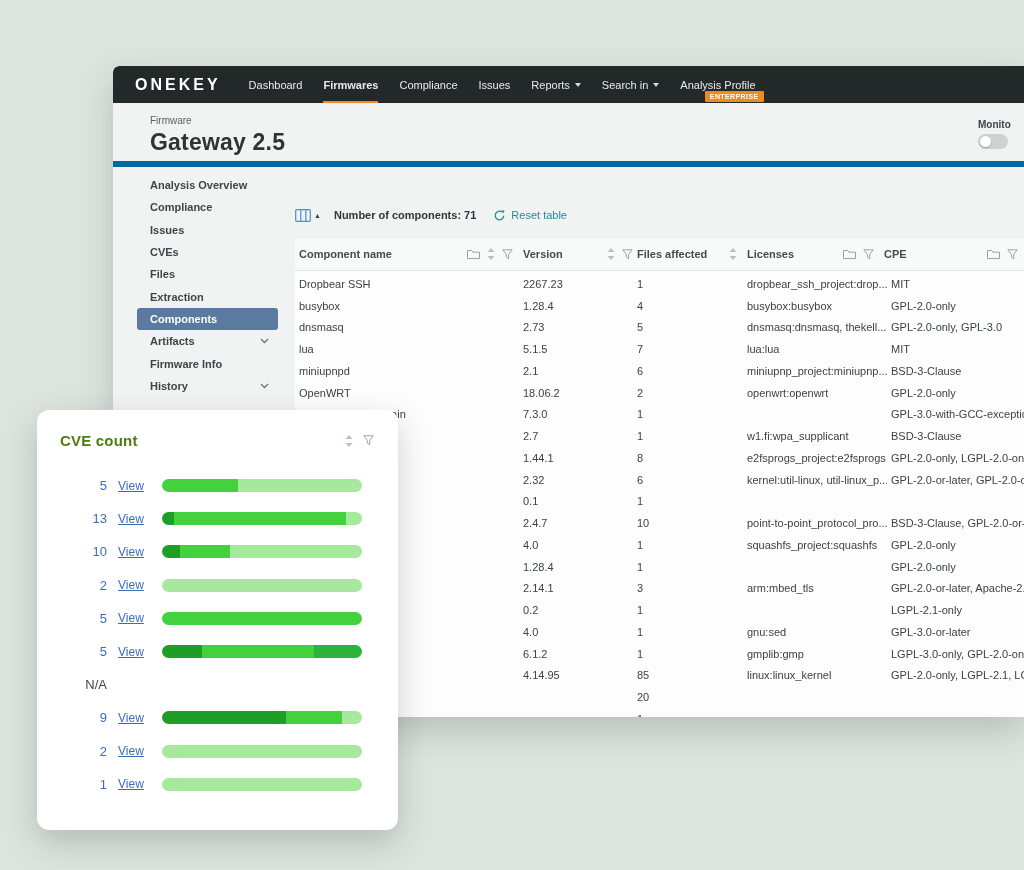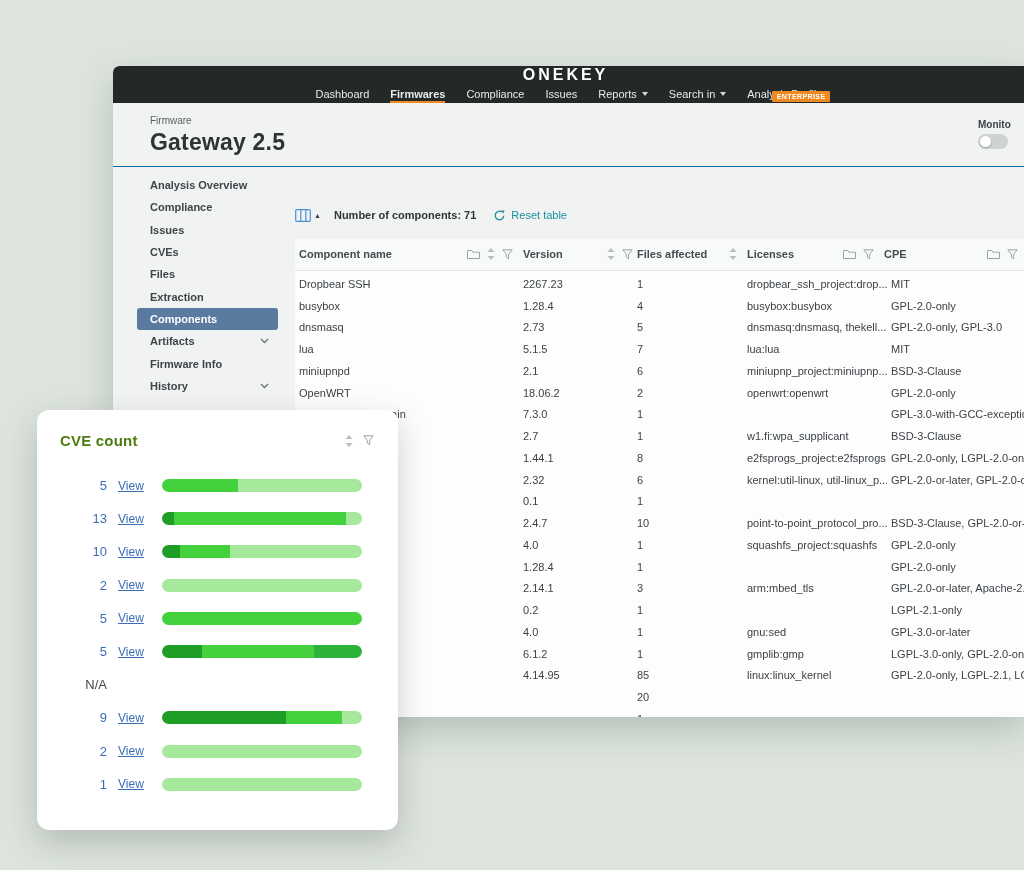--- a/index.html
+++ b/index.html
@@ -9,34 +9,34 @@
     font-family:"Liberation Sans",sans-serif;
     -webkit-font-smoothing:antialiased;
   }
   .window{
     position:absolute;left:113px;top:66px;width:911px;height:651px;
     background:#f1f3f2;border-radius:6px 0 0 6px;overflow:hidden;
     box-shadow:0 14px 34px rgba(35,45,40,.20);
   }
   
   .navbar{position:absolute;left:0;top:0;right:0;height:37px;background:#232829;
-    display:flex;align-items:center;padding-left:22px;box-sizing:border-box;border-radius:6px 0 0 0;flex-direction:column;}
+    display:flex;align-items:center;padding-left:22px;box-sizing:border-box;border-radius:6px 0 0 0;}
   .logo{color:#ffffff;font-size:16px;font-weight:700;letter-spacing:3px;margin-right:28px;}
   .nav-items{display:flex;height:100%;align-items:flex-end;}
   .nav-item{position:relative;height:100%;display:flex;align-items:center;color:#e9ebea;
     font-size:11px;margin-right:21px;cursor:pointer;white-space:nowrap;}
   .nav-item.active{font-weight:700;}
   .nav-item.active::after{content:"";position:absolute;left:0;right:0;bottom:0;height:2px;background:#f08a24;}
   .caret{width:0;height:0;border-left:3.5px solid transparent;border-right:3.5px solid transparent;
     border-top:4px solid #d9dbdb;margin-left:5px;}
   .badge{position:absolute;bottom:1px;right:-8px;background:#ee8a1f;color:#fff;font-size:7px;
     font-weight:700;padding:2px 5px;letter-spacing:.4px;border-radius:1px;}
   
   .page-header{position:absolute;left:0;top:37px;right:0;height:64px;box-sizing:border-box;
-    padding:12px 0 0 37px;border-bottom:1px solid #0369a1;background:#f1f3f2;}
+    padding:12px 0 0 37px;border-bottom:6px solid #0369a1;background:#f1f3f2;}
   .eyebrow{font-size:10px;color:#595f63;}
   .pg-title{font-size:23px;font-weight:700;color:#2e3336;margin-top:3px;letter-spacing:.2px;}
   .monitor{position:absolute;right:-10px;top:16px;width:56px;}
   .monitor-label{font-size:10px;font-weight:700;color:#3c4247;margin-bottom:4px;}
   .toggle{width:30px;height:15px;border-radius:8px;background:#cdd3d0;position:relative;}
   .knob{position:absolute;left:2px;top:2px;width:11px;height:11px;border-radius:50%;background:#ffffff;
     box-shadow:0 1px 2px rgba(0,0,0,.25);}
   
   .sidebar{position:absolute;left:24px;top:108px;width:155px;}
   .sidebar-item{height:22.3px;display:flex;align-items:center;justify-content:space-between;

